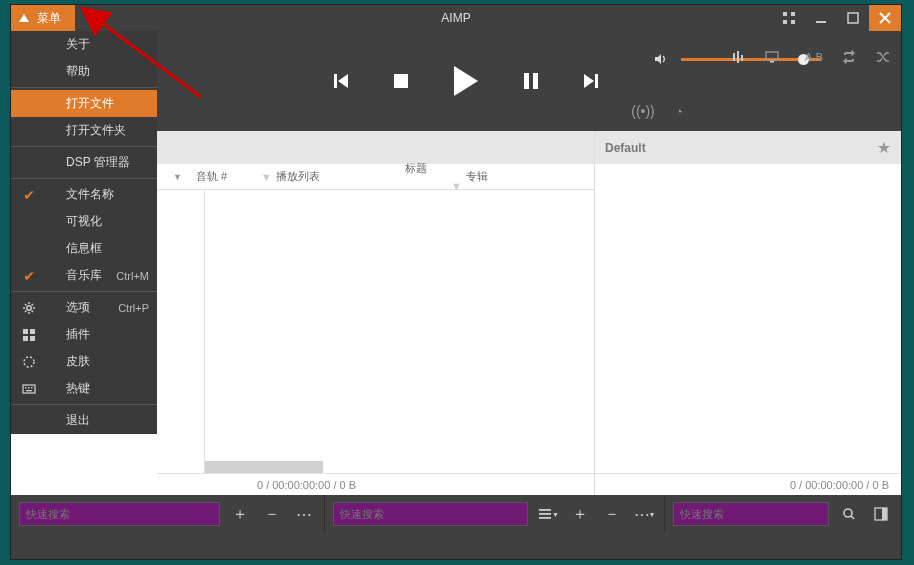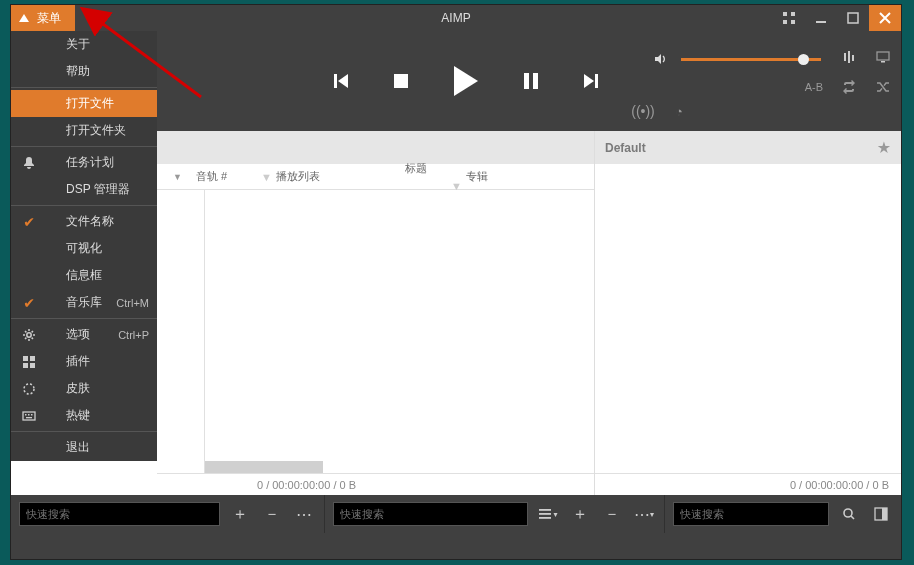--- a/index.html
+++ b/index.html
@@ -33,21 +33,21 @@
 .pause-b { display: flex; gap: 4px; }
 .pause-b div { width: 5px; height: 16px; background: #fff; }
 .skip { display: flex; align-items: center; gap: 1px; }
 .skip .bar { width: 3px; height: 14px; background: #fff; }
 .skip .tri-s { width: 0; height: 0; border-top: 7px solid transparent; border-bottom: 7px solid transparent; }
 .skip.prev .tri-s { border-right: 10px solid #fff; }
 .skip.next .tri-s { border-left: 10px solid #fff; }
 .vol-area { position: absolute; right: 80px; top: 20px; display: flex; align-items: center; gap: 12px; }
 .vol-slider { width: 140px; height: 3px; background: #e07b2c; position: relative; }
 .vol-slider .knob { position: absolute; right: 12px; top: -4px; width: 11px; height: 11px; border-radius: 50%; background: #eee; }
-.right-tools { position: absolute; right: 10px; top: 18px; display: flex; flex-direction: column; gap: 14px; align-items: flex-end; }
+.right-tools { position: absolute; right: 10px; top: 18px; display: flex; flex-direction: row; gap: 25px; align-items: flex-end; }
 .right-tools .row { display: flex; gap: 18px; color: #999; font-size: 11px; align-items: center; }
 .mini-ico { width: 16px; height: 16px; display: flex; align-items: center; justify-content: center; color: #999; font-size: 14px; }
 .ctrl-group { display: flex; position: absolute; left: 300px; }
 
 .row2-icons { position: absolute; left: 624px; top: 72px; display: flex; gap: 20px; color: #999; }
 
 
 .content { display: flex; height: 364px; background: #fff; }
 .pane { flex: 1; background: #fff; display: flex; flex-direction: column; border-right: 1px solid #ddd; position: relative; }
 .pane:last-child { border-right: none; }
@@ -60,21 +60,21 @@
 .flt { color: #ccc; font-size: 11px; margin-left: auto; margin-right: 4px; }
 .empty { flex: 1; background: #fff; border-left: 1px solid #e0e0e0; margin-left: 48px; position: relative; }
 .scroll-x-ghost { position: absolute; left: 0; bottom: 0; width: 118px; height: 12px; background: #d0d0d0; }
 .status-strip { height: 22px; background: #fff; border-top: 1px solid #e0e0e0; display: flex; align-items: center; justify-content: center; color: #888; font-size: 11px; padding-left: 8px; }
 .right-pane .status-strip { justify-content: flex-end; padding-right: 12px; }
 
 
 .toolbars { height: 38px; background: #404040; display: flex; }
 .tb-section { flex: 1; display: flex; align-items: center; padding: 0 8px; gap: 8px; border-right: 1px solid #303030; }
 .tb-section:last-child { border-right: none; }
-.tb-input { flex: 1; background: #000000; border: 1px solid #555; height: 24px; color: #999; font-size: 11px; padding: 0 6px; }
+.tb-input { flex: 1; background: #701a75; border: 1px solid #555; height: 24px; color: #999; font-size: 11px; padding: 0 6px; }
 .tb-ico { width: 24px; height: 24px; display: flex; align-items: center; justify-content: center; color: #ccc; font-size: 16px; cursor: pointer; }
 
 
 .red-arrow { position: absolute; left: 60px; top: 0; z-index: 200; pointer-events: none; }
 
 .left-spacer { width: 146px; height: 100%; }
 
 svg.icon { width: 14px; height: 14px; fill: #ccc; }
 .dd-ico svg.icon { fill: #ccc; }
 </style>
@@ -124,28 +124,20 @@
         <span>帮助</span>
       </div>
     <div class="dd-hr"></div>
     <div class="dd-item hl">
         <span>打开文件</span>
       </div>
     <div class="dd-item">
         <span>打开文件夹</span>
       </div>
     <div class="dd-hr"></div>
-    <div class="dd-item">
-      <span class="dd-ico">
-          <svg class="icon" viewBox="0 0 14 14">
-            <path d="M7 1a3 3 0 0 1 3 3v3l2 2v1H2v-1l2-2V4a3 3 0 0 1 3-3zM5 11h4a2 2 0 0 1-4 0z"></path>
-          </svg>
-        </span>
-      <span>任务计划</span>
-    </div>
     <div class="dd-item">
         <span>DSP 管理器</span>
       </div>
     <div class="dd-hr"></div>
     <div class="dd-item">
       <span class="dd-ico check">✔</span>
       <span>文件名称</span>
     </div>
     <div class="dd-item">
         <span>可视化</span>

